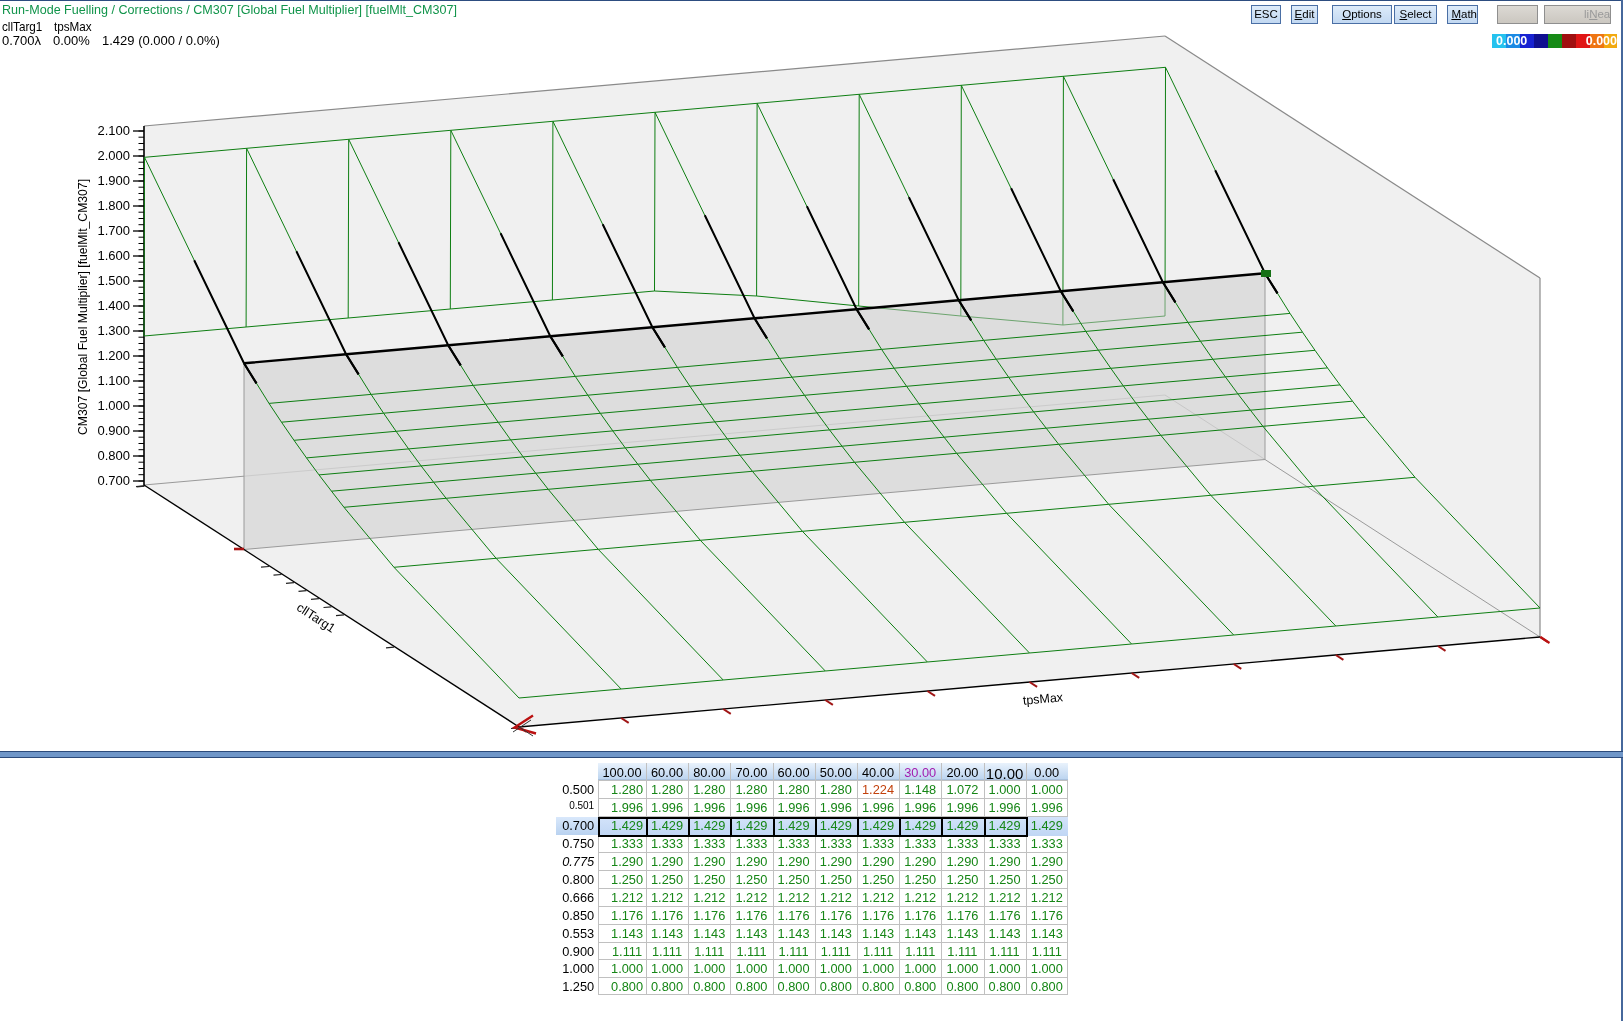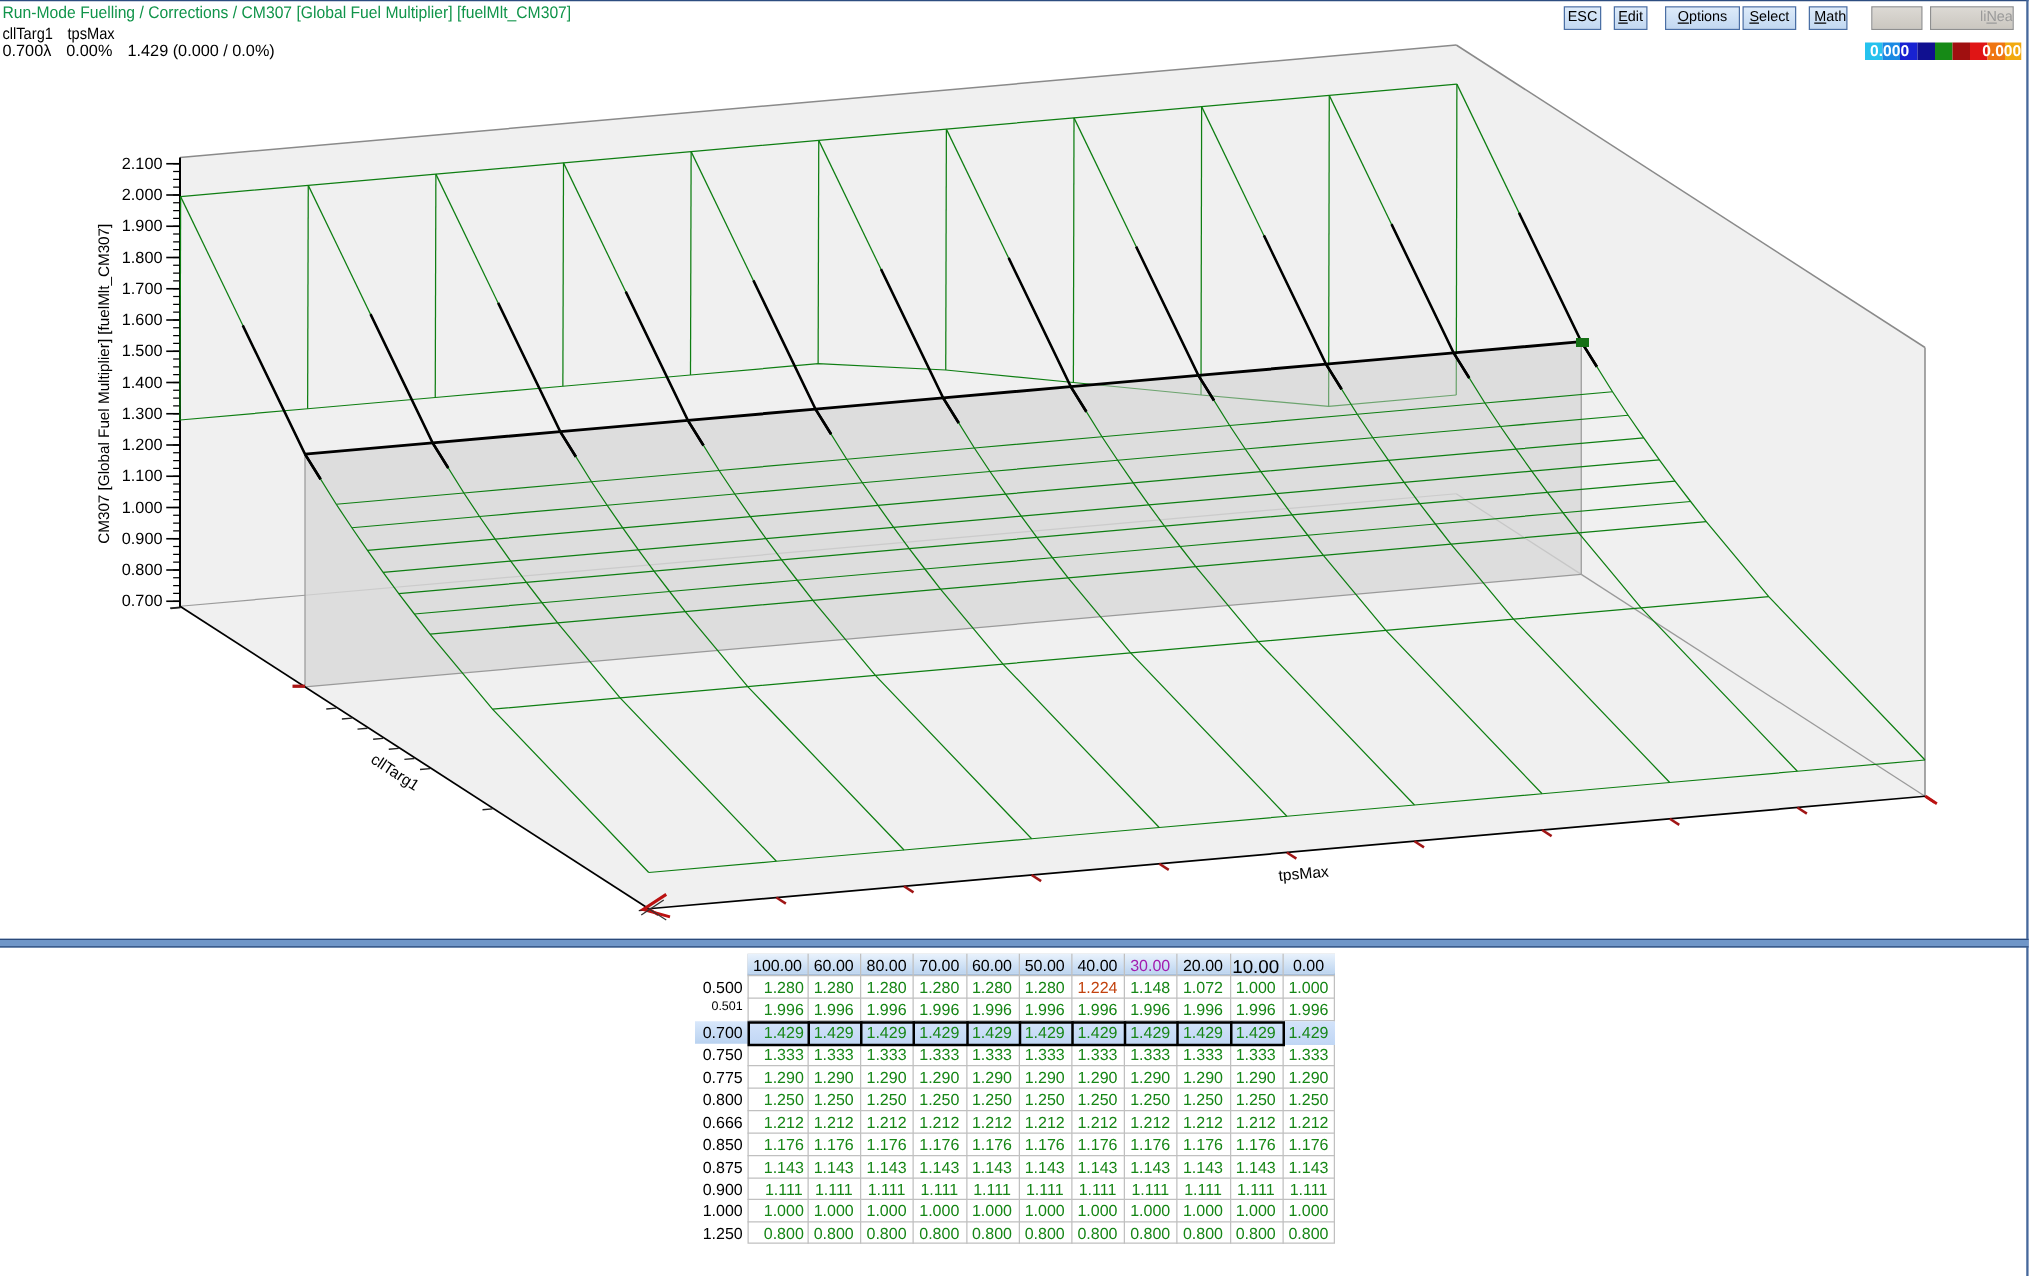--- a/index.html
+++ b/index.html
@@ -285,25 +285,25 @@
 <div class="abs" style="left:814.7px;top:764.5px;width:42.2px;text-align:center;font-size:12.8px;color:#000;">50.00</div>
 <div class="abs" style="left:856.9px;top:764.5px;width:42.2px;text-align:center;font-size:12.8px;color:#000;">40.00</div>
 <div class="abs" style="left:899.1px;top:764.5px;width:42.2px;text-align:center;font-size:12.8px;color:#a21caf;">30.00</div>
 <div class="abs" style="left:941.3px;top:764.5px;width:42.2px;text-align:center;font-size:12.8px;color:#000;">20.00</div>
 <div class="abs" style="left:983.5px;top:764.5px;width:42.2px;text-align:center;font-size:15px;color:#000;">10.00</div>
 <div class="abs" style="left:1025.7px;top:764.5px;width:42.2px;text-align:center;font-size:12.8px;color:#000;">0.00</div>
 <div class="abs" style="left:543.0px;top:782.4px;width:51.2px;text-align:right;font-size:12.8px;color:#000;">0.500</div>
 <div class="abs" style="left:543.0px;top:800.3px;width:51.2px;text-align:right;font-size:10px;color:#000;">0.501</div>
 <div class="abs" style="left:543.0px;top:818.2px;width:51.2px;text-align:right;font-size:12.8px;color:#000;">0.700</div>
 <div class="abs" style="left:543.0px;top:836.1px;width:51.2px;text-align:right;font-size:12.8px;color:#000;">0.750</div>
-<div class="abs" style="left:543.0px;top:854.0px;width:51.2px;text-align:right;font-size:12.8px;color:#000;">0.775</div>
+<div class="abs" style="left:543.0px;top:854.0px;width:51.2px;text-align:right;font-size:12.8px;color:#000;font-style:italic;">0.775</div>
 <div class="abs" style="left:543.0px;top:871.9px;width:51.2px;text-align:right;font-size:12.8px;color:#000;">0.800</div>
 <div class="abs" style="left:543.0px;top:889.8px;width:51.2px;text-align:right;font-size:12.8px;color:#000;">0.666</div>
 <div class="abs" style="left:543.0px;top:907.7px;width:51.2px;text-align:right;font-size:12.8px;color:#000;">0.850</div>
-<div class="abs" style="left:543.0px;top:925.6px;width:51.2px;text-align:right;font-size:12.8px;color:#000;">0.875</div>
+<div class="abs" style="left:543.0px;top:925.6px;width:51.2px;text-align:right;font-size:12.8px;color:#000;">0.553</div>
 <div class="abs" style="left:543.0px;top:943.5px;width:51.2px;text-align:right;font-size:12.8px;color:#000;">0.900</div>
 <div class="abs" style="left:543.0px;top:961.4px;width:51.2px;text-align:right;font-size:12.8px;color:#000;">1.000</div>
 <div class="abs" style="left:543.0px;top:979.3px;width:51.2px;text-align:right;font-size:12.8px;color:#000;">1.250</div>
 <div class="abs" style="left:603.2px;top:782.4px;width:47.7px;text-align:center;font-size:12.8px;color:#168616;">1.280</div>
 <div class="abs" style="left:645.9px;top:782.4px;width:42.2px;text-align:center;font-size:12.8px;color:#168616;">1.280</div>
 <div class="abs" style="left:688.1px;top:782.4px;width:42.3px;text-align:center;font-size:12.8px;color:#168616;">1.280</div>
 <div class="abs" style="left:730.4px;top:782.4px;width:42.1px;text-align:center;font-size:12.8px;color:#168616;">1.280</div>
 <div class="abs" style="left:772.5px;top:782.4px;width:42.2px;text-align:center;font-size:12.8px;color:#168616;">1.280</div>
 <div class="abs" style="left:814.7px;top:782.4px;width:42.2px;text-align:center;font-size:12.8px;color:#168616;">1.280</div>
 <div class="abs" style="left:856.9px;top:782.4px;width:42.2px;text-align:center;font-size:12.8px;color:#c2410c;">1.224</div>

